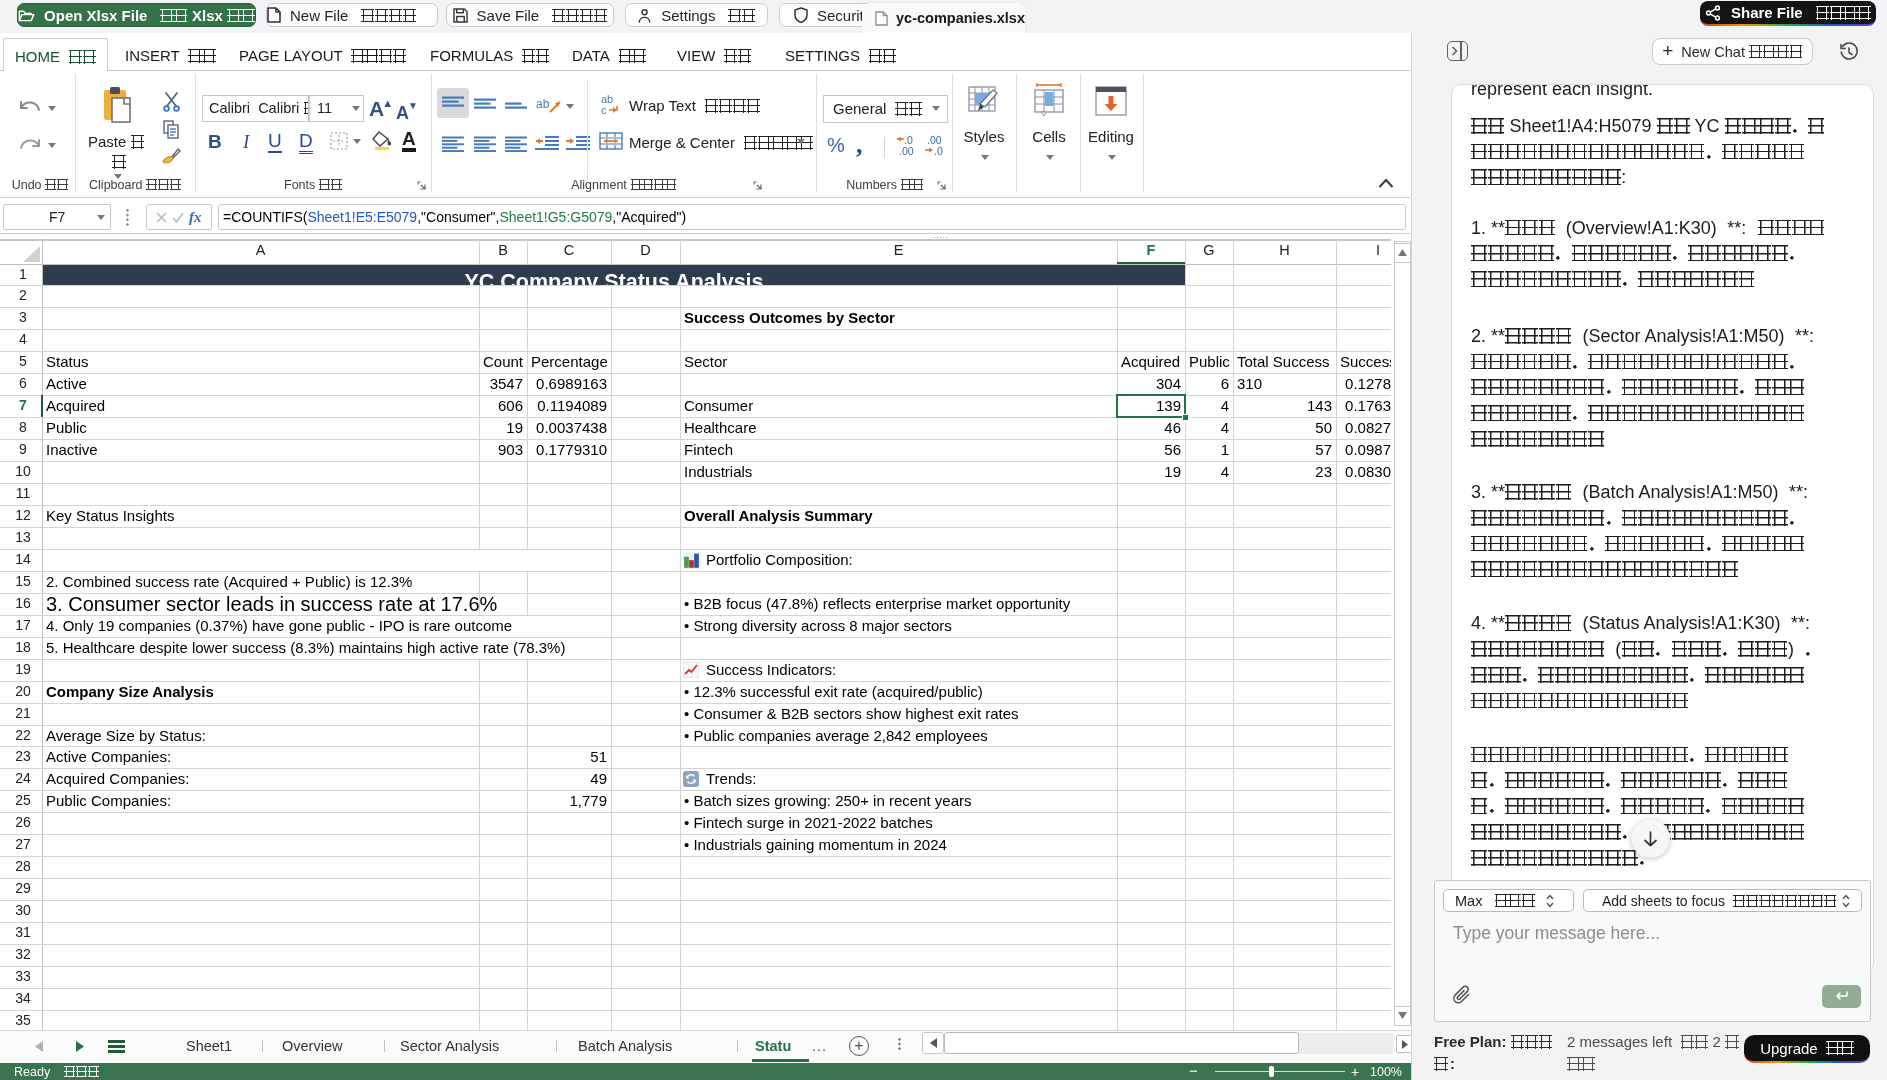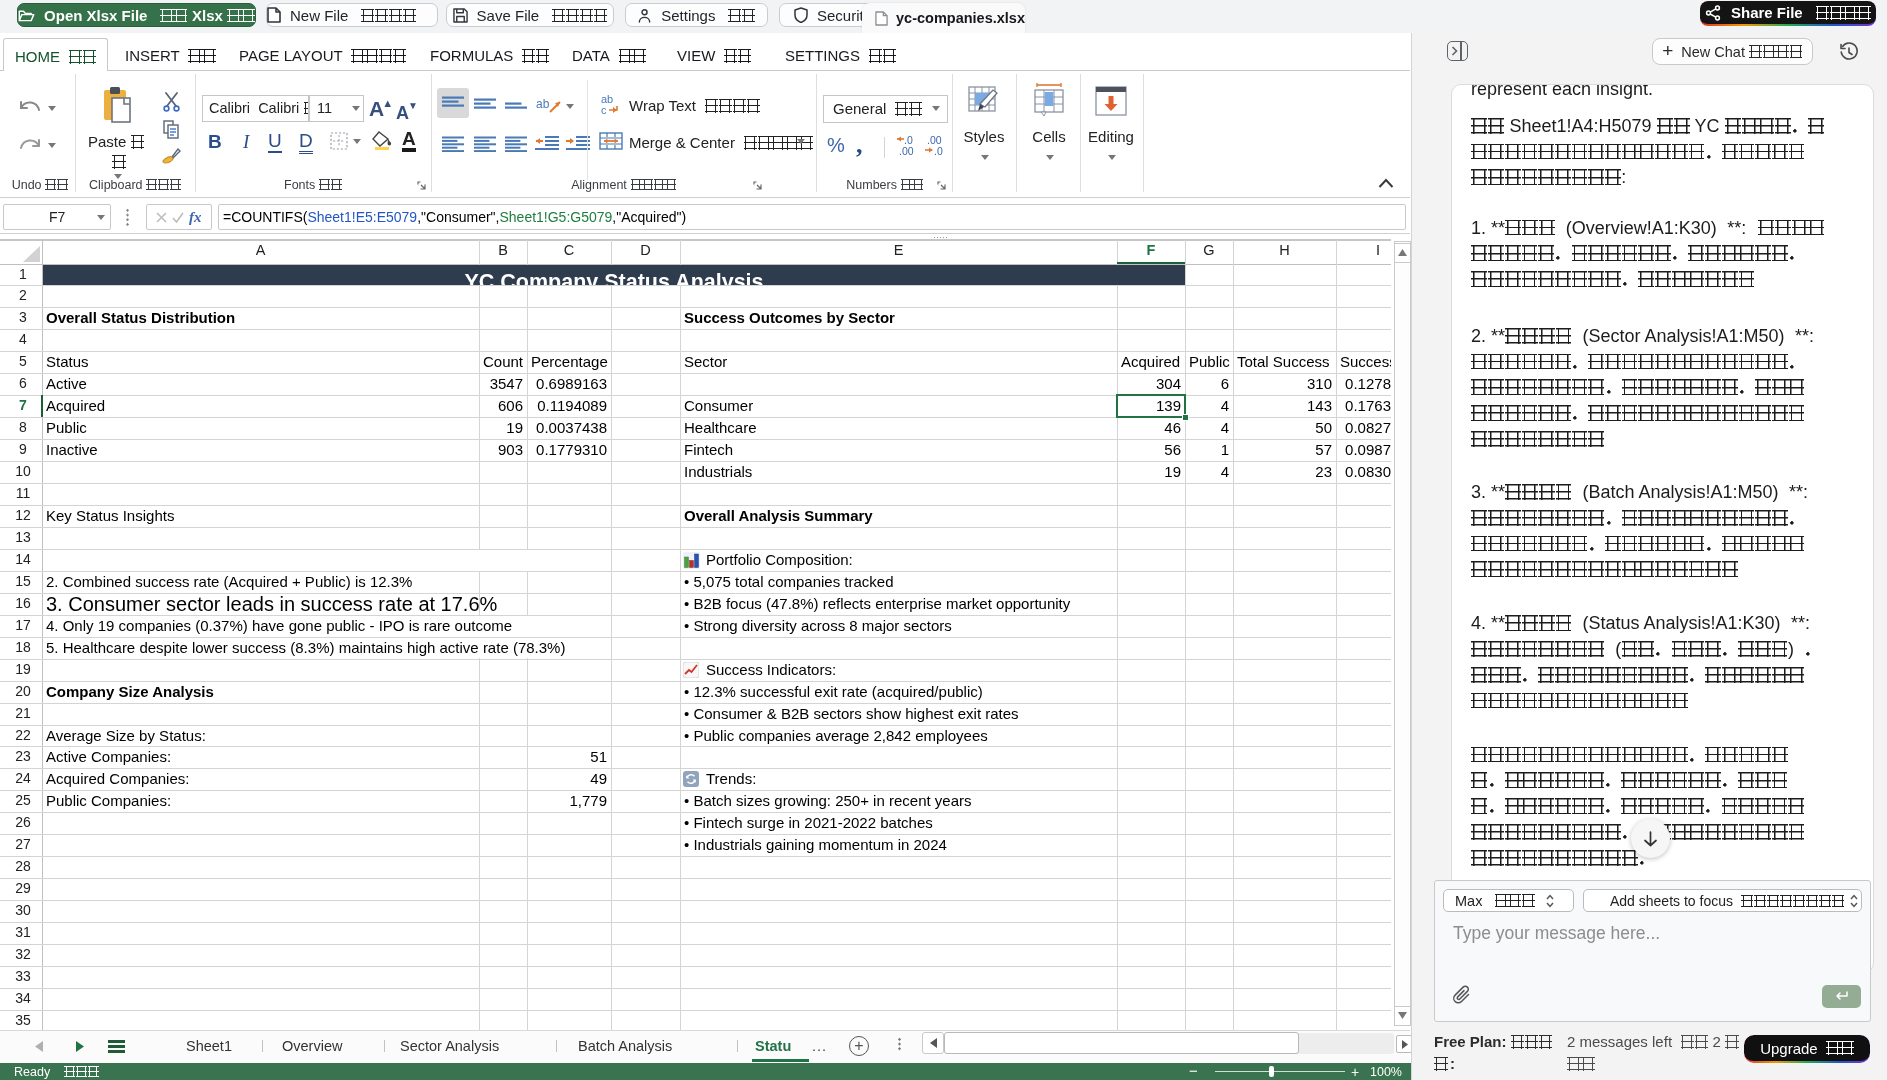--- a/index.html
+++ b/index.html
@@ -540,21 +540,20 @@
     <div class="ab" style="left:1336.0px;top:24.5px;width:1px;height:766.5px;background:#d4d4d4"></div>
     <div class="ab" style="left:479.0px;top:310.8px;width:1px;height:20.9px;background:#fff"></div>
     <div class="ab" style="left:527.0px;top:310.8px;width:1px;height:20.9px;background:#fff"></div>
     <div class="ab" style="left:479.0px;top:376.7px;width:1px;height:20.9px;background:#fff"></div>
     <div class="ab" style="left:527.0px;top:376.7px;width:1px;height:20.9px;background:#fff"></div>
     <div class="ab" style="left:479.0px;top:398.6px;width:1px;height:20.9px;background:#fff"></div>
     <div class="ab" style="left:527.0px;top:398.6px;width:1px;height:20.9px;background:#fff"></div>
     <div class="ab" style="left:43px;top:26.0px;width:1142.0px;height:20.4px;background:#2e3c4e;overflow:hidden">
       <div style="position:absolute;left:0;top:4.5px;width:100%;text-align:center;font-size:21.5px;font-weight:bold;color:#fff">YC Company Status Analysis</div>
     </div>
-    <div class="ab" style="left:46.0px;top:68.4px;width:429.0px;height:21.9px;line-height:22.9px;font-weight:bold;font-size:15px;color:#000;white-space:nowrap;overflow:visible">Overall Status Distribution</div>
     <div class="ab" style="left:46.0px;top:112.3px;width:429.0px;height:21.9px;line-height:22.9px;font-size:15px;color:#000;white-space:nowrap;overflow:visible">Status</div>
     <div class="ab" style="left:483.0px;top:112.3px;width:40.0px;height:21.9px;line-height:22.9px;font-size:15px;color:#000;white-space:nowrap;overflow:visible">Count</div>
     <div class="ab" style="left:531.0px;top:112.3px;width:76.0px;height:21.9px;line-height:22.9px;font-size:15px;color:#000;white-space:nowrap;overflow:visible">Percentage</div>
     <div class="ab" style="left:46.0px;top:134.2px;width:429.0px;height:21.9px;line-height:22.9px;font-size:15px;color:#000;white-space:nowrap;overflow:visible">Active</div>
     <div class="ab" style="left:483.0px;top:134.2px;width:40.0px;height:21.9px;line-height:22.9px;text-align:right;font-size:15px;color:#000;white-space:nowrap;overflow:visible">3547</div>
     <div class="ab" style="left:531.0px;top:134.2px;width:76.0px;height:21.9px;line-height:22.9px;text-align:right;font-size:15px;color:#000;white-space:nowrap;overflow:visible">0.6989163</div>
     <div class="ab" style="left:46.0px;top:156.2px;width:429.0px;height:21.9px;line-height:22.9px;font-size:15px;color:#000;white-space:nowrap;overflow:visible">Acquired</div>
     <div class="ab" style="left:483.0px;top:156.2px;width:40.0px;height:21.9px;line-height:22.9px;text-align:right;font-size:15px;color:#000;white-space:nowrap;overflow:visible">606</div>
     <div class="ab" style="left:531.0px;top:156.2px;width:76.0px;height:21.9px;line-height:22.9px;text-align:right;font-size:15px;color:#000;white-space:nowrap;overflow:visible">0.1194089</div>
     <div class="ab" style="left:46.0px;top:178.1px;width:429.0px;height:21.9px;line-height:22.9px;font-size:15px;color:#000;white-space:nowrap;overflow:visible">Public</div>
@@ -577,21 +576,21 @@
     <div class="ab" style="left:46.0px;top:551.3px;width:429.0px;height:21.9px;line-height:22.9px;font-size:15px;color:#000;white-space:nowrap;overflow:visible">Public Companies:</div>
     <div class="ab" style="left:531.0px;top:551.3px;width:76.0px;height:21.9px;line-height:22.9px;text-align:right;font-size:15px;color:#000;white-space:nowrap;overflow:visible">1,779</div>
     <div class="ab" style="left:684.0px;top:68.4px;width:429.0px;height:21.9px;line-height:22.9px;font-weight:bold;font-size:15px;color:#000;white-space:nowrap;overflow:visible">Success Outcomes by Sector</div>
     <div class="ab" style="left:684.0px;top:112.3px;width:429.0px;height:21.9px;line-height:22.9px;font-size:15px;color:#000;white-space:nowrap;overflow:visible">Sector</div>
     <div class="ab" style="left:1121.0px;top:112.3px;width:60.0px;height:21.9px;line-height:22.9px;font-size:15px;color:#000;white-space:nowrap;overflow:visible">Acquired</div>
     <div class="ab" style="left:1189.0px;top:112.3px;width:40.0px;height:21.9px;line-height:22.9px;font-size:15px;color:#000;white-space:nowrap;overflow:visible">Public</div>
     <div class="ab" style="left:1237.0px;top:112.3px;width:95.0px;height:21.9px;line-height:22.9px;font-size:15px;color:#000;white-space:nowrap;overflow:visible">Total Success</div>
     <div class="ab" style="left:1340.0px;top:112.3px;width:76.0px;height:21.9px;line-height:22.9px;font-size:15px;color:#000;white-space:nowrap;overflow:visible">Success Rate</div>
     <div class="ab" style="left:1121.0px;top:134.2px;width:60.0px;height:21.9px;line-height:22.9px;text-align:right;font-size:15px;color:#000;white-space:nowrap;overflow:visible">304</div>
     <div class="ab" style="left:1189.0px;top:134.2px;width:40.0px;height:21.9px;line-height:22.9px;text-align:right;font-size:15px;color:#000;white-space:nowrap;overflow:visible">6</div>
-    <div class="ab" style="left:1237.0px;top:134.2px;width:95.0px;height:21.9px;line-height:22.9px;text-align:right;font-size:15px;color:#000;white-space:nowrap;overflow:visible">310</div>
+    <div class="ab" style="left:1237.0px;top:134.2px;width:95.0px;height:21.9px;line-height:22.9px;text-align:left;font-size:15px;color:#000;white-space:nowrap;overflow:visible">310</div>
     <div class="ab" style="left:1340.0px;top:134.2px;width:76.0px;height:21.9px;line-height:22.9px;text-align:right;font-size:15px;color:#000;white-space:nowrap;overflow:visible">0.1278351</div>
     <div class="ab" style="left:684.0px;top:156.2px;width:429.0px;height:21.9px;line-height:22.9px;font-size:15px;color:#000;white-space:nowrap;overflow:visible">Consumer</div>
     <div class="ab" style="left:1121.0px;top:156.2px;width:60.0px;height:21.9px;line-height:22.9px;text-align:right;font-size:15px;color:#000;white-space:nowrap;overflow:visible">139</div>
     <div class="ab" style="left:1189.0px;top:156.2px;width:40.0px;height:21.9px;line-height:22.9px;text-align:right;font-size:15px;color:#000;white-space:nowrap;overflow:visible">4</div>
     <div class="ab" style="left:1237.0px;top:156.2px;width:95.0px;height:21.9px;line-height:22.9px;text-align:right;font-size:15px;color:#000;white-space:nowrap;overflow:visible">143</div>
     <div class="ab" style="left:1340.0px;top:156.2px;width:76.0px;height:21.9px;line-height:22.9px;text-align:right;font-size:15px;color:#000;white-space:nowrap;overflow:visible">0.1763286</div>
     <div class="ab" style="left:684.0px;top:178.1px;width:429.0px;height:21.9px;line-height:22.9px;font-size:15px;color:#000;white-space:nowrap;overflow:visible">Healthcare</div>
     <div class="ab" style="left:1121.0px;top:178.1px;width:60.0px;height:21.9px;line-height:22.9px;text-align:right;font-size:15px;color:#000;white-space:nowrap;overflow:visible">46</div>
     <div class="ab" style="left:1189.0px;top:178.1px;width:40.0px;height:21.9px;line-height:22.9px;text-align:right;font-size:15px;color:#000;white-space:nowrap;overflow:visible">4</div>
     <div class="ab" style="left:1237.0px;top:178.1px;width:95.0px;height:21.9px;line-height:22.9px;text-align:right;font-size:15px;color:#000;white-space:nowrap;overflow:visible">50</div>
@@ -609,21 +608,20 @@
     <div class="ab" style="left:684.0px;top:265.9px;width:429.0px;height:21.9px;line-height:22.9px;font-weight:bold;font-size:15px;color:#000;white-space:nowrap;overflow:visible">Overall Analysis Summary</div>
     <div class="ab" style="left:683px;top:312.8px">
       <svg width="17" height="17" viewBox="0 0 17 17">
         <rect x="0" y="0" width="17" height="17" rx="2" fill="#eef2f8"></rect>
         <rect x="1.5" y="5" width="4" height="10.5" fill="#4ba13f" stroke="#3c7d33" stroke-width=".5"></rect>
         <rect x="6.5" y="8.5" width="4" height="7" fill="#b13426" stroke="#8f2b20" stroke-width=".5"></rect>
         <rect x="11.5" y="2" width="4" height="13.5" fill="#2b52b0" stroke="#1f3f8f" stroke-width=".5"></rect>
       </svg>
     </div>
     <div class="ab" style="left:706px;top:309.8px;height:21.9px;line-height:22.9px;font-size:15px;color:#000;white-space:nowrap">Portfolio Composition:</div>
-    <div class="ab" style="left:684.0px;top:331.8px;width:429.0px;height:21.9px;line-height:22.9px;font-size:15px;color:#000;white-space:nowrap;overflow:visible">• 5,075 total companies tracked</div>
     <div class="ab" style="left:684.0px;top:353.8px;width:429.0px;height:21.9px;line-height:22.9px;font-size:15px;color:#000;white-space:nowrap;overflow:visible">• B2B focus (47.8%) reflects enterprise market opportunity</div>
     <div class="ab" style="left:684.0px;top:375.7px;width:429.0px;height:21.9px;line-height:22.9px;font-size:15px;color:#000;white-space:nowrap;overflow:visible">• Strong diversity across 8 major sectors</div>
     <div class="ab" style="left:683px;top:422.6px">
       <svg width="16" height="16" viewBox="0 0 16 16">
         <rect x="0" y="0" width="16" height="16" rx="3" fill="#f7f7f7" stroke="#cfcfcf" stroke-width=".8"></rect>
         <path d="M2 12l4-4 2.5 2L14 3" stroke="#d2372c" stroke-width="1.8" fill="none"></path>
       </svg>
     </div>
     <div class="ab" style="left:706px;top:419.6px;height:21.9px;line-height:22.9px;font-size:15px;color:#000;white-space:nowrap">Success Indicators:</div>
     <div class="ab" style="left:684.0px;top:441.5px;width:429.0px;height:21.9px;line-height:22.9px;font-size:15px;color:#000;white-space:nowrap;overflow:visible">• 12.3% successful exit rate (acquired/public)</div>
@@ -721,21 +719,21 @@
 <div class="ab" style="left:1434px;top:880px;width:437px;height:142px;background:#f8f9fa;border:1px solid #c9c9c9;border-radius:3px"></div>
 <div class="ab" style="left:1443px;top:889px;width:131px;height:23px;background:#fff;border:1px solid #bbb;border-radius:5px;display:flex;align-items:center;font-size:14.5px;color:#222;white-space:nowrap">
     <span style="margin-left:11px">Max&nbsp;&nbsp; <i class="z"></i><i class="z"></i><i class="z"></i></span>
     <span style="margin-left:10px">
       <svg width="10" height="14" viewBox="0 0 10 14" fill="none" stroke="#555" stroke-width="1.5">
         <path d="M2 5l3-3.4L8 5M2 9l3 3.4L8 9"></path>
       </svg>
     </span>
   </div>
 <div class="ab" style="left:1583px;top:889px;width:279px;height:23px;background:#fff;border:1px solid #bbb;border-radius:5px;display:flex;align-items:center;font-size:14px;color:#222;white-space:nowrap">
-    <span style="margin-left:26px">Add sheets to focus&nbsp; <i class="z"></i><i class="z"></i><i class="z"></i><i class="z"></i><i class="z"></i><i class="z"></i><i class="z"></i><i class="z"></i></span>
+    <span style="margin-left:18px">Add sheets to focus&nbsp; <i class="z"></i><i class="z"></i><i class="z"></i><i class="z"></i><i class="z"></i><i class="z"></i><i class="z"></i><i class="z"></i></span>
     <span style="margin-left:4px">
       <svg width="10" height="14" viewBox="0 0 10 14" fill="none" stroke="#555" stroke-width="1.5">
         <path d="M2 5l3-3.4L8 5M2 9l3 3.4L8 9"></path>
       </svg>
     </span>
   </div>
 <div class="ab" style="left:1453px;top:923px;font-size:17.5px;color:#8d8d8d">Type your message here...</div>
 <div class="ab" style="left:1452px;top:985px">
     <svg width="19" height="21" viewBox="0 0 19 21" fill="none" stroke="#555" stroke-width="1.5" stroke-linecap="round">
       <path d="M16.5 9.5l-7 7a4.5 4.5 0 01-6.4-6.4l8-8a3 3 0 014.3 4.3l-7.8 7.8a1.5 1.5 0 01-2.1-2.1l6.5-6.5"></path>

